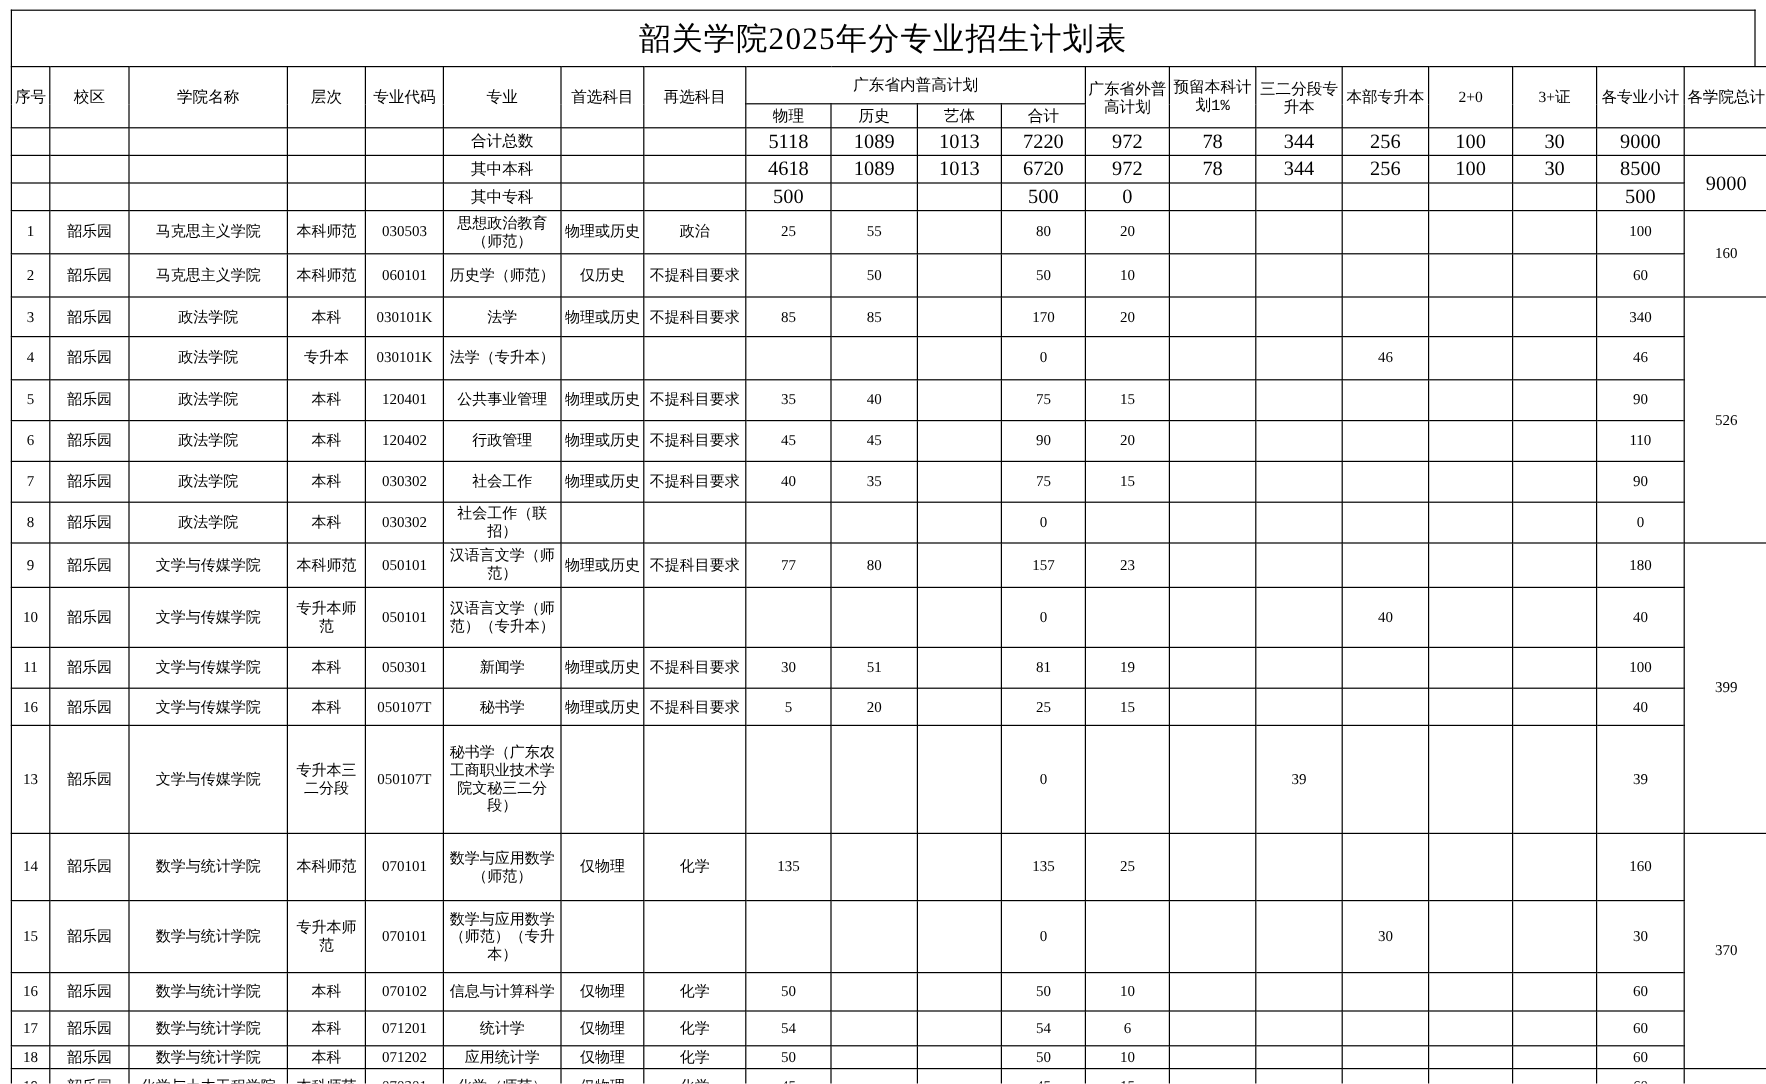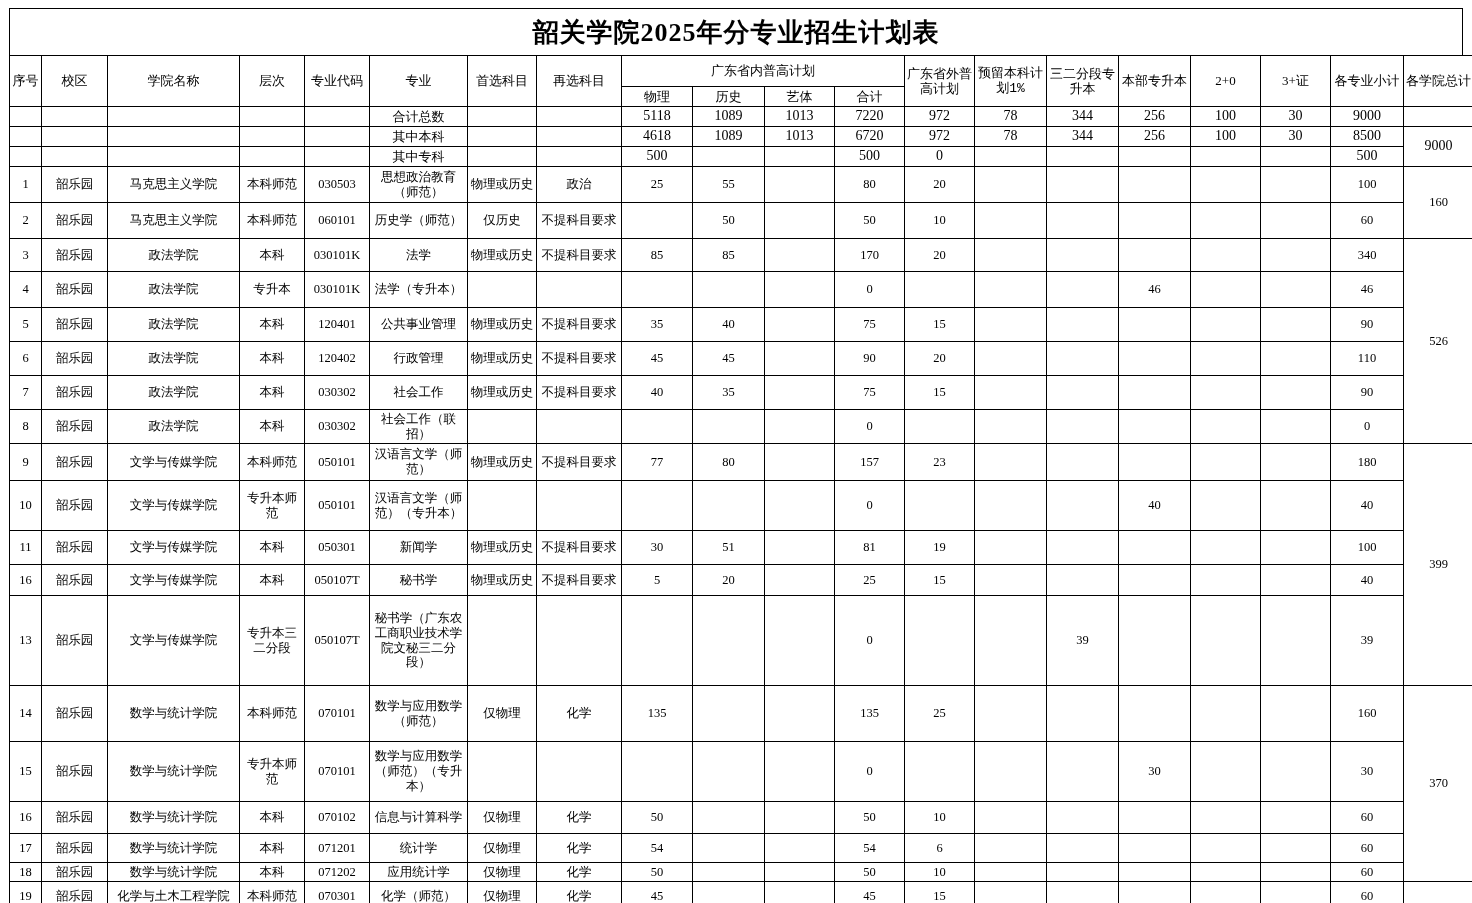--- a/index.html
+++ b/index.html
@@ -29,21 +29,21 @@
     justify-content: center;
     border-top: 1px solid #000;
     border-left: 1px solid #000;
     border-right: 1px solid #000;
     box-sizing: border-box;
     margin: 8px 9px 0 9px;
     width: 1454px;
   }
   .title-text {
     font-size: 26px;
-    font-weight: bold;
+    font-weight: normal;
     letter-spacing: 1px;
     font-family: "Liberation Serif", "DejaVu Serif", serif;
   }
   table.plan {
     border-collapse: collapse;
     table-layout: fixed;
     width: 1454px;
     margin: 0 9px;
     font-size: 12.5px;
   }
@@ -59,21 +59,21 @@
   }
   th.hdr {
     font-size: 13px;
   }
   td.sum {
     font-weight: bold;
     font-size: 13px;
   }
   td.sum-num {
     font-weight: bold;
-    font-size: 14px;
+    font-size: 17px;
   }
   td.lalign {
     text-align: left;
     padding-left: 4px;
   }
   td.num {
     font-size: 12.5px;
   }
   th.bold-hdr {
     font-weight: bold;

